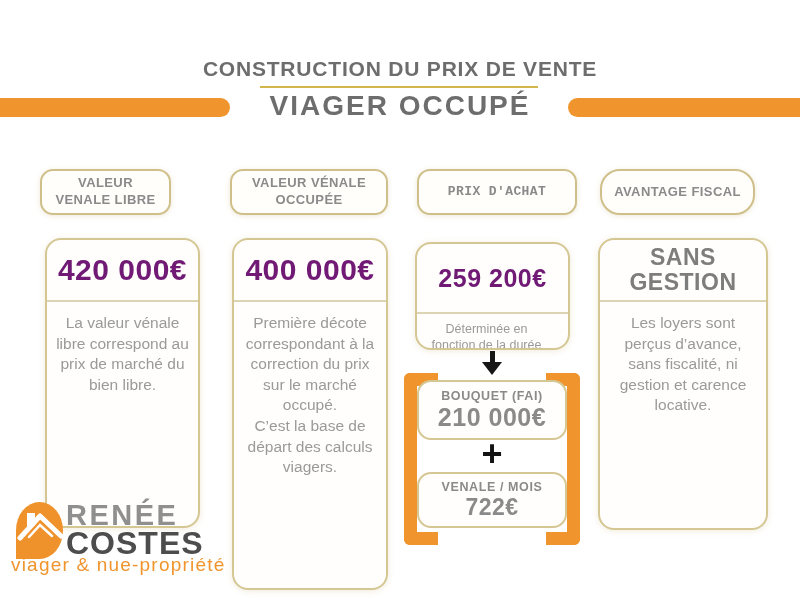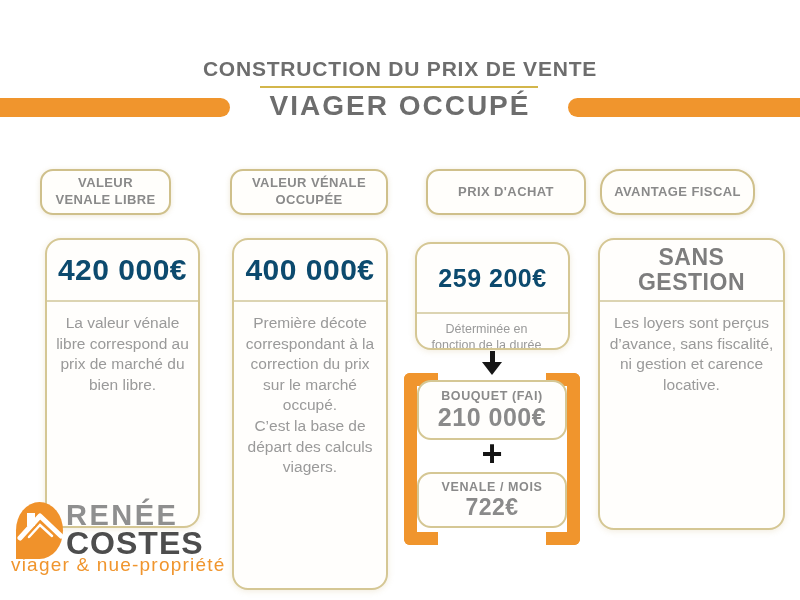--- a/index.html
+++ b/index.html
@@ -27,35 +27,35 @@
   
   .pill{
     position:absolute;top:169px;height:46px;box-sizing:border-box;
     border:2px solid #cfc08b;border-radius:13px;background:#fffefb;
     display:flex;align-items:center;justify-content:center;text-align:center;
     font-size:13px;font-weight:bold;color:#8a8a8a;letter-spacing:0.4px;
     line-height:1.3;padding:0 8px;box-shadow:0 1px 5px rgba(190,165,95,0.25);
   }
   .pill-1{left:40px;width:131px;}
   .pill-2{left:230px;width:158px;}
-  .pill-3{left:426px;width:160px;}
+  .pill-3{left:417px;width:160px;font-family:Liberation Mono, monospace;}
   .pill-4{left:600px;width:155px;border-radius:20px;}
   
   .card{
     position:absolute;box-sizing:border-box;background:#fffefc;
     border:2px solid #d5c794;border-radius:16px;overflow:hidden;
     box-shadow:0 1px 6px rgba(190,165,95,0.22);
   }
   .card-1{left:45px;top:238px;width:155px;height:290px;}
   .card-2{left:232px;top:238px;width:156px;height:352px;}
   .card-3{left:415px;top:242px;width:155px;height:108px;}
-  .card-4{left:598px;top:238px;width:187px;height:292px;}
+  .card-4{left:598px;top:238px;width:170px;height:292px;}
   .card-value{
     height:60px;display:flex;align-items:center;justify-content:center;
-    font-size:30px;font-weight:bold;color:#0c4a6e;letter-spacing:0.5px;
+    font-size:30px;font-weight:bold;color:#701a75;letter-spacing:0.5px;
     text-align:center;white-space:pre-line;
   }
   .card-3 .card-value{height:68px;font-size:25px;}
   .card-4 .card-value{font-size:23px;line-height:1.08;color:#7d7d7d;}
   .card-divider{border-top:2px solid #dcd4b2;height:0;}
   .card-desc{
     padding:11px 6px 0 6px;text-align:center;font-size:15.5px;
     color:#9a9a9a;line-height:1.33;white-space:pre-line;
   }
   .card-3 .card-desc{font-size:12.5px;line-height:1.3;padding:7px 20px 0 8px;}

